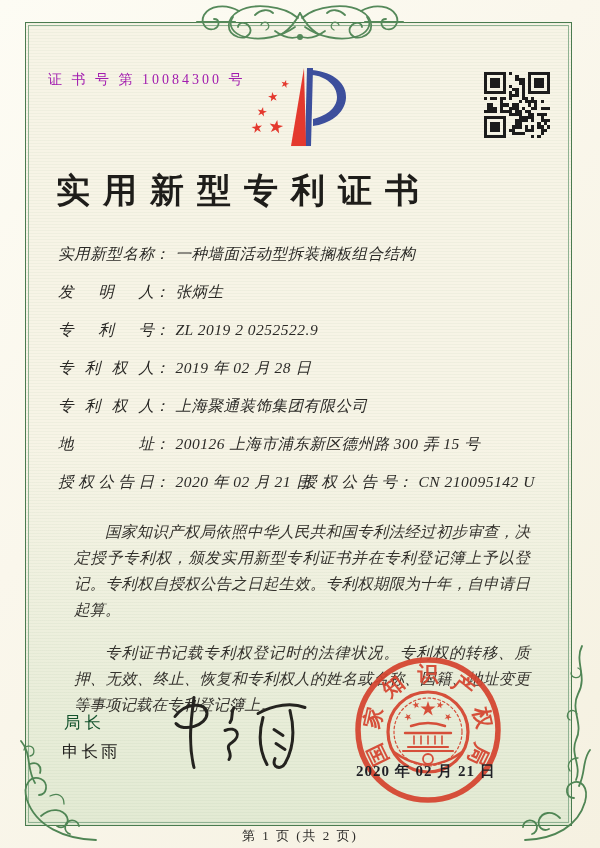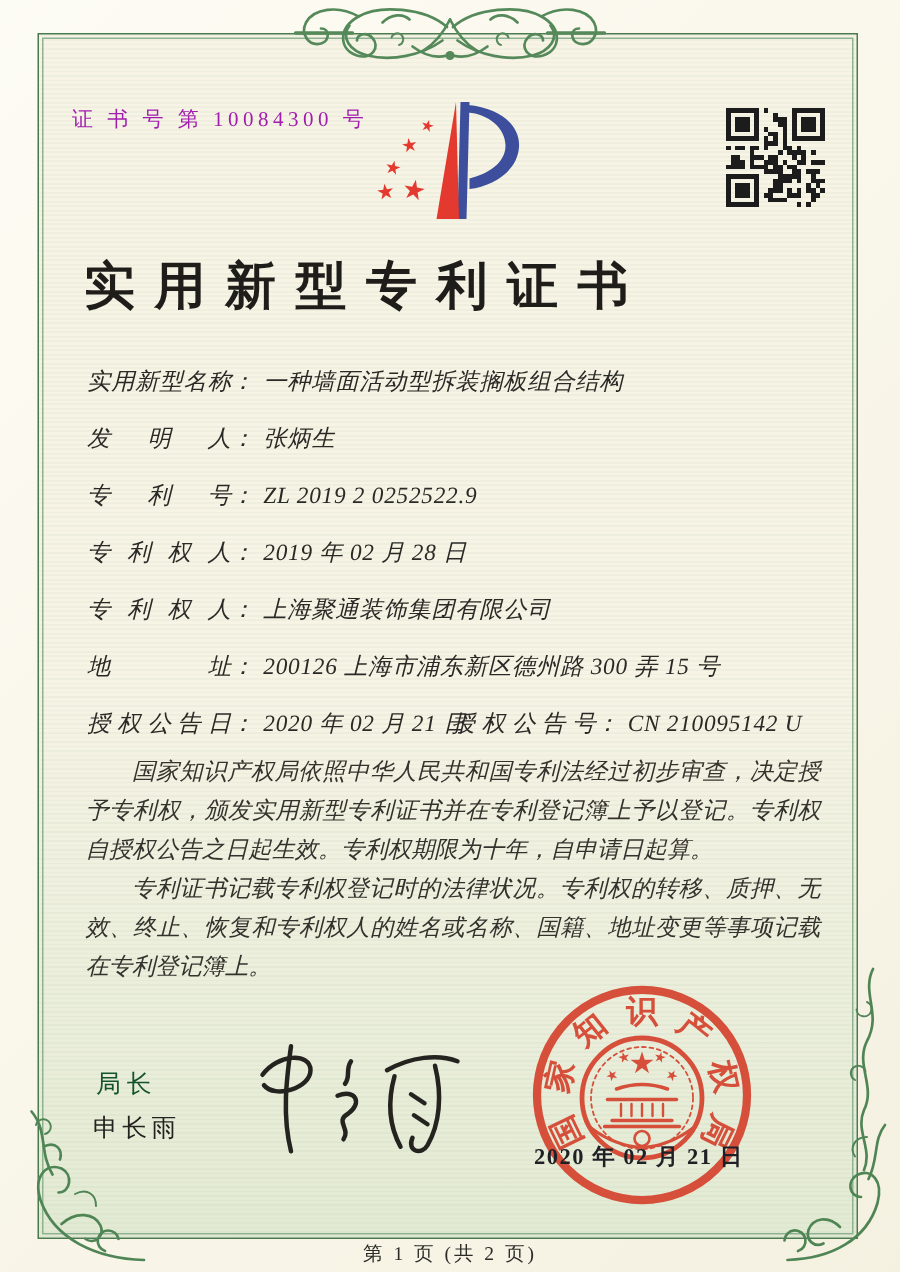--- a/index.html
+++ b/index.html
@@ -29,21 +29,21 @@
   
   .fields{position:absolute;left:58px;top:244px;width:500px;font-size:15.5px;color:#2a2926;}
   .frow{position:relative;height:16px;margin-bottom:22px;white-space:nowrap;font-style:italic;}
   .flabel{display:inline-block;width:96px;text-align:justify;text-align-last:justify;vertical-align:top;}
   .fcolon{display:inline-block;margin-right:6px;}
   .fvalue{letter-spacing:.5px;}
   .grant-pair{position:absolute;left:243px;top:0;}
   
   .body-text{position:absolute;left:57px;top:502px;width:490px;
     font-size:15.5px;line-height:26px;color:#34322d;font-style:italic;}
-  .body-text p{margin:0;text-indent:2em;text-align:justify;}
+  .body-text p{margin:17px;text-indent:2em;text-align:justify;}
   
   .signer-title{position:absolute;left:64px;top:712px;font-size:16.5px;letter-spacing:4px;color:#14532d;}
   .signer-name{position:absolute;left:62px;top:741px;font-size:16.5px;letter-spacing:3px;color:#23221f;}
   .signature{position:absolute;left:162px;top:690px;width:150px;height:88px;}
   
   .seal{position:absolute;left:352px;top:654px;width:152px;height:152px;opacity:.93;}
   .sealchar{font-family:"Liberation Serif",serif;font-weight:bold;font-size:21px;fill:#d5442f;}
   .seal-date{position:absolute;left:356px;top:762px;font-size:15px;letter-spacing:1px;color:#1f2026;font-weight:600;}
   .footer{position:absolute;left:0;top:827px;width:600px;text-align:center;font-size:13px;color:#2c2b28;letter-spacing:2px;}
 </style>

